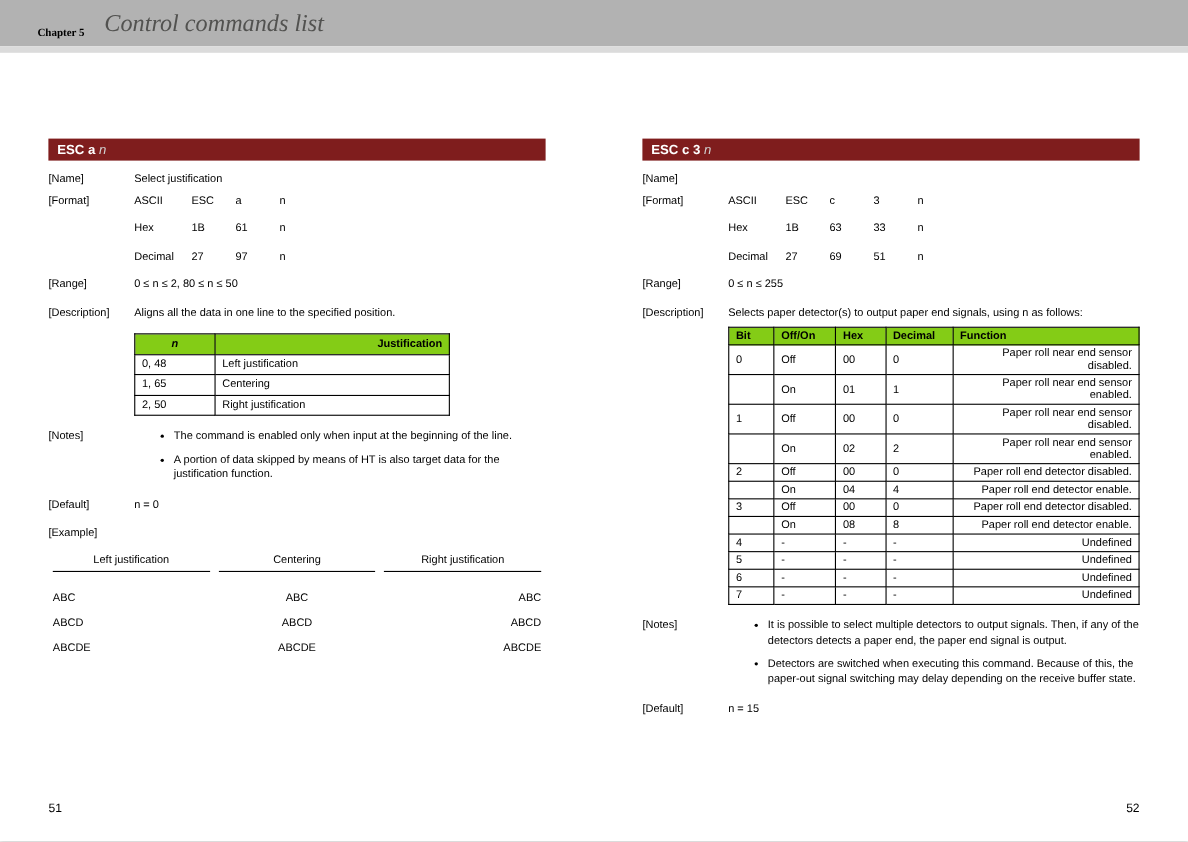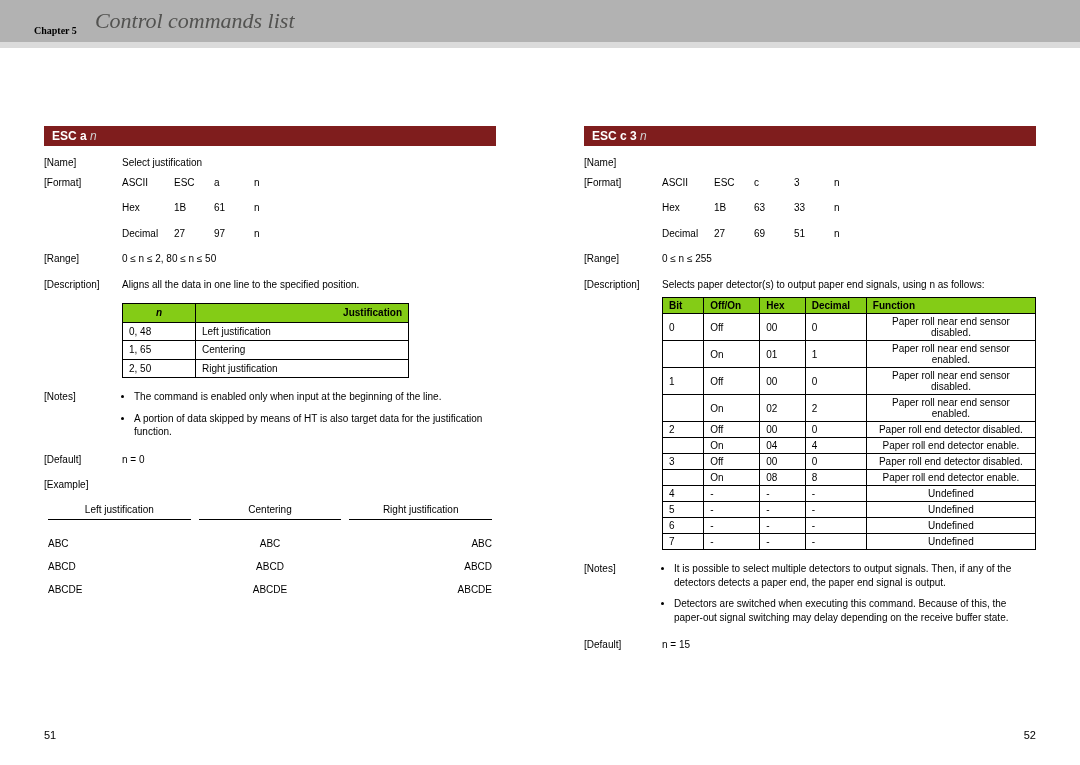--- a/index.html
+++ b/index.html
@@ -109,20 +109,21 @@
     font-style: italic;
     text-align: center;
   }
   ul.notes {
     list-style: disc;
     margin: 0 0 0 12px;
     padding: 0;
   }
   ul.notes li {
     margin-bottom: 8px;
+    margin-left: 24px;
   }
   .example-row {
     display: flex;
     font-size: 10px;
   }
   .example-col {
     flex: 1;
     padding: 6px 4px;
   }
   .example-col.left { text-align: left; }
@@ -131,21 +132,21 @@
   .eh {
     border-bottom: 1px solid #000;
     padding-bottom: 4px;
     margin-bottom: 6px;
     text-align: center;
   }
   .big-table th, .big-table td {
     text-align: center;
   }
   .big-table td.fn {
-    text-align: center;
+    text-align: right;
     margin-left: 48px;
   }
   .pg-num {
     position: absolute;
     bottom: 24px;
     font-size: 11px;
   }
   .pg-left { left: 44px; }
   .pg-right { right: 44px; }
   .sp { height: 6px; }

